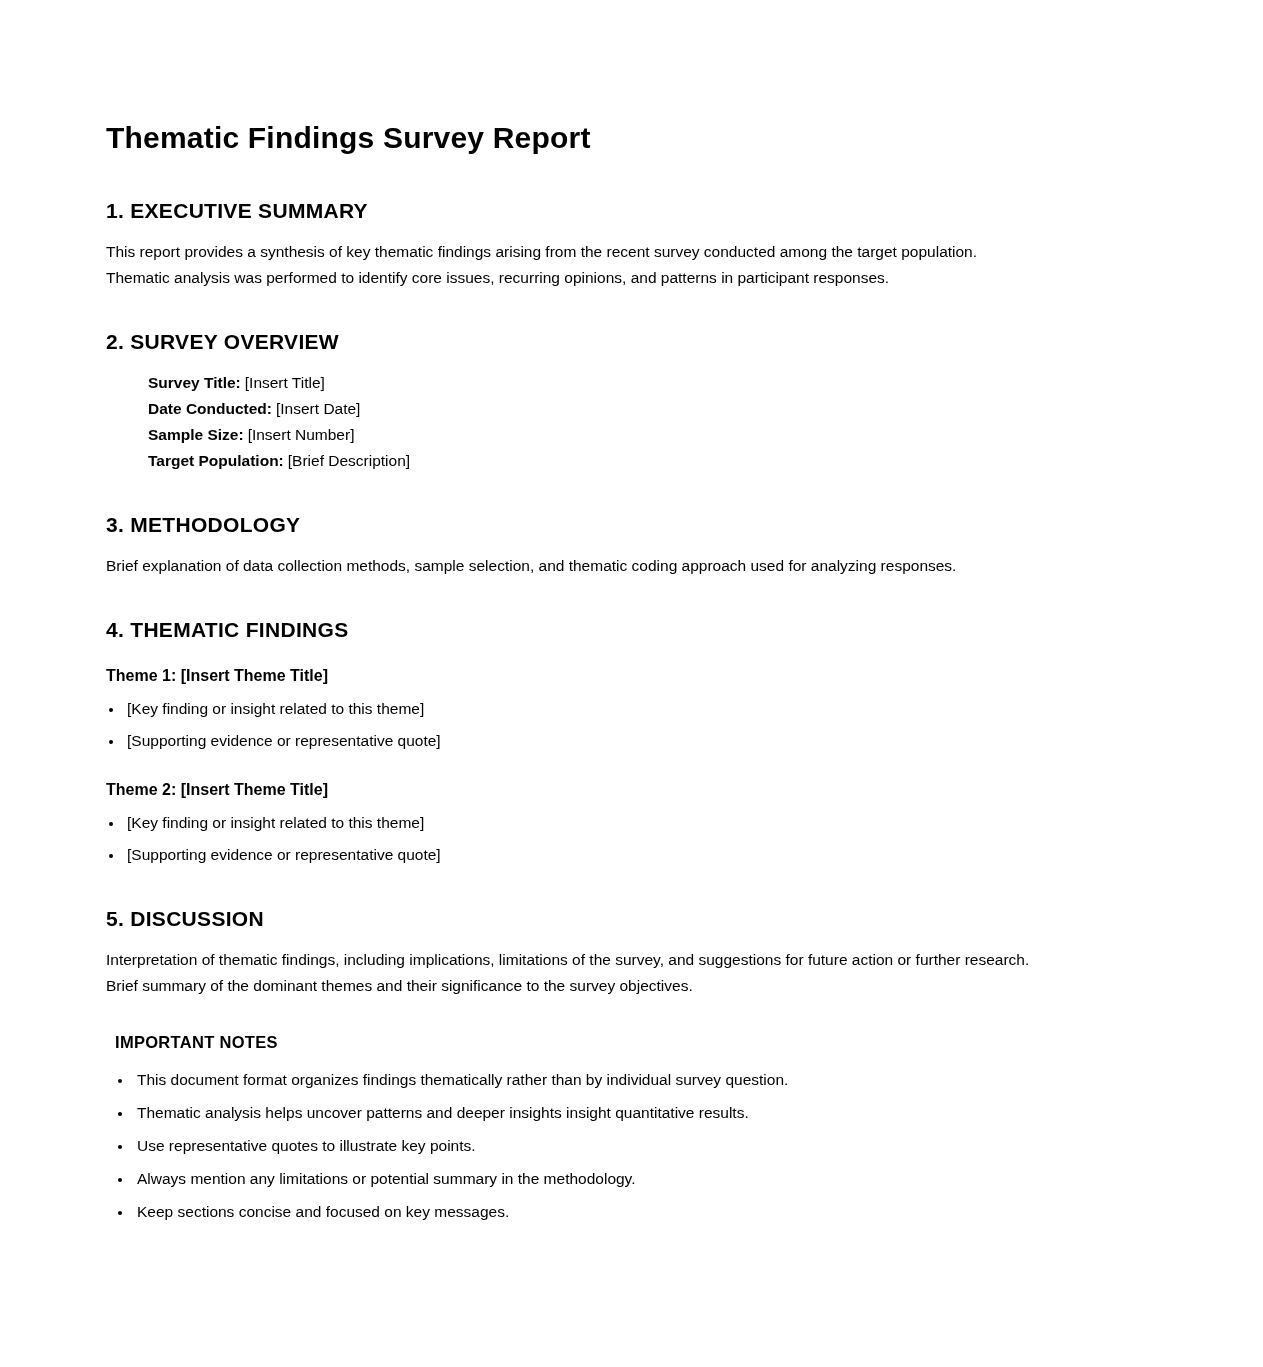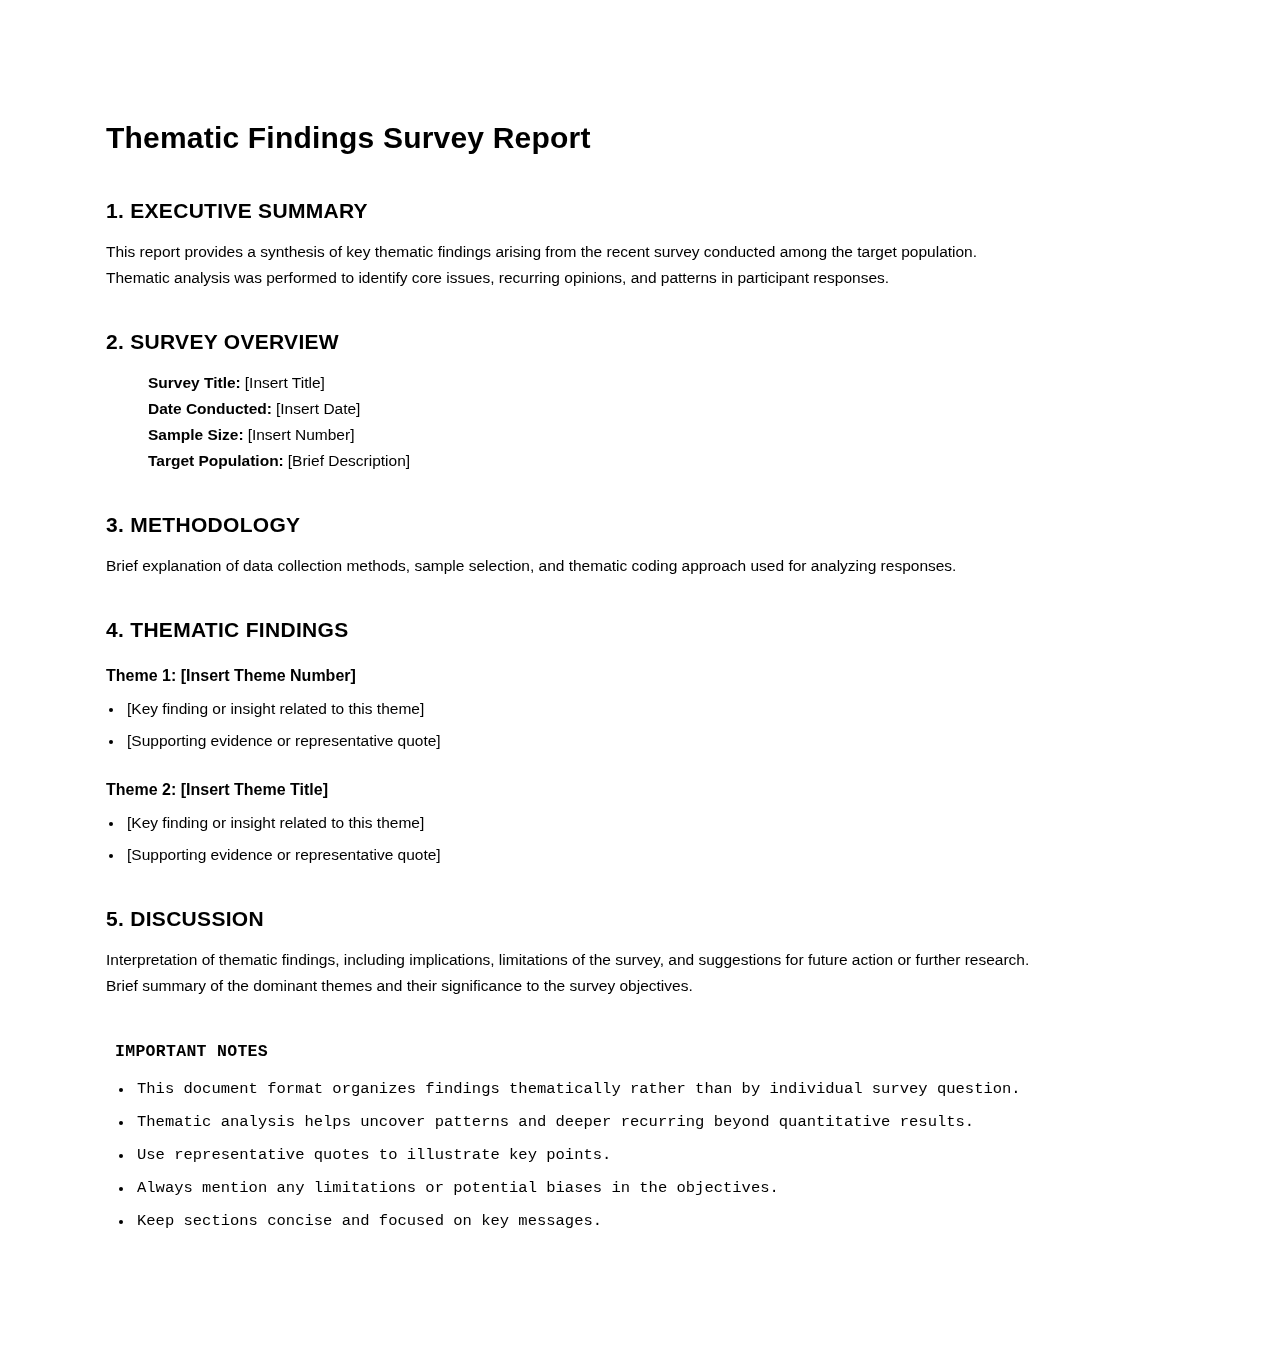--- a/index.html
+++ b/index.html
@@ -60,23 +60,22 @@
     list-style: disc outside;
   }
   ul.bullet-list > li {
     margin: 0 0 6px 0;
     padding-left: 3px;
   }
   ul.bullet-list > li::marker {
     font-size: 13px;
   }
   .notes-section {
-    margin-top: 42px;
+    margin-top: 33px;
     padding-left: 9px;
-    font-family: Liberation Mono, monospace;
   }
   .notes-section h2.notes-heading {
     font-size: 16.5px;
     line-height: 21px;
     font-weight: 700;
     letter-spacing: 0.3px;
     margin: 0 0 14px 0;
   }
   ul.notes-list {
     margin: 0;
@@ -116,21 +115,21 @@
 
     <section>
       <h2 class="section-heading">3. METHODOLOGY</h2>
       <p class="section-paragraph">Brief explanation of data collection methods, sample selection, and thematic coding approach used for analyzing responses.</p>
     </section>
 
     <section>
       <h2 class="section-heading">4. THEMATIC FINDINGS</h2>
 
       <div>
-        <h3 class="theme-title">Theme 1: [Insert Theme Number]</h3>
+        <h3 class="theme-title">Theme 1: [Insert Theme Title]</h3>
         <ul class="bullet-list">
           <li>[Key finding or insight related to this theme]</li>
           <li>[Supporting evidence or representative quote]</li>
         </ul>
       </div>
 
       <div>
         <h3 class="theme-title">Theme 2: [Insert Theme Title]</h3>
         <ul class="bullet-list">
           <li>[Key finding or insight related to this theme]</li>
@@ -145,21 +144,21 @@
     </section>
 
     <section>
       <p class="section-paragraph">Brief summary of the dominant themes and their significance to the survey objectives.</p>
     </section>
 
     <section class="notes-section">
       <h2 class="notes-heading">IMPORTANT NOTES</h2>
       <ul class="notes-list">
         <li>This document format organizes findings thematically rather than by individual survey question.</li>
-        <li>Thematic analysis helps uncover patterns and deeper recurring beyond quantitative results.</li>
+        <li>Thematic analysis helps uncover patterns and deeper insights insight quantitative results.</li>
         <li>Use representative quotes to illustrate key points.</li>
-        <li>Always mention any limitations or potential biases in the objectives.</li>
+        <li>Always mention any limitations or potential summary in the methodology.</li>
         <li>Keep sections concise and focused on key messages.</li>
       </ul>
     </section>
 
   </div>
 </div>
 
 </body></html>

